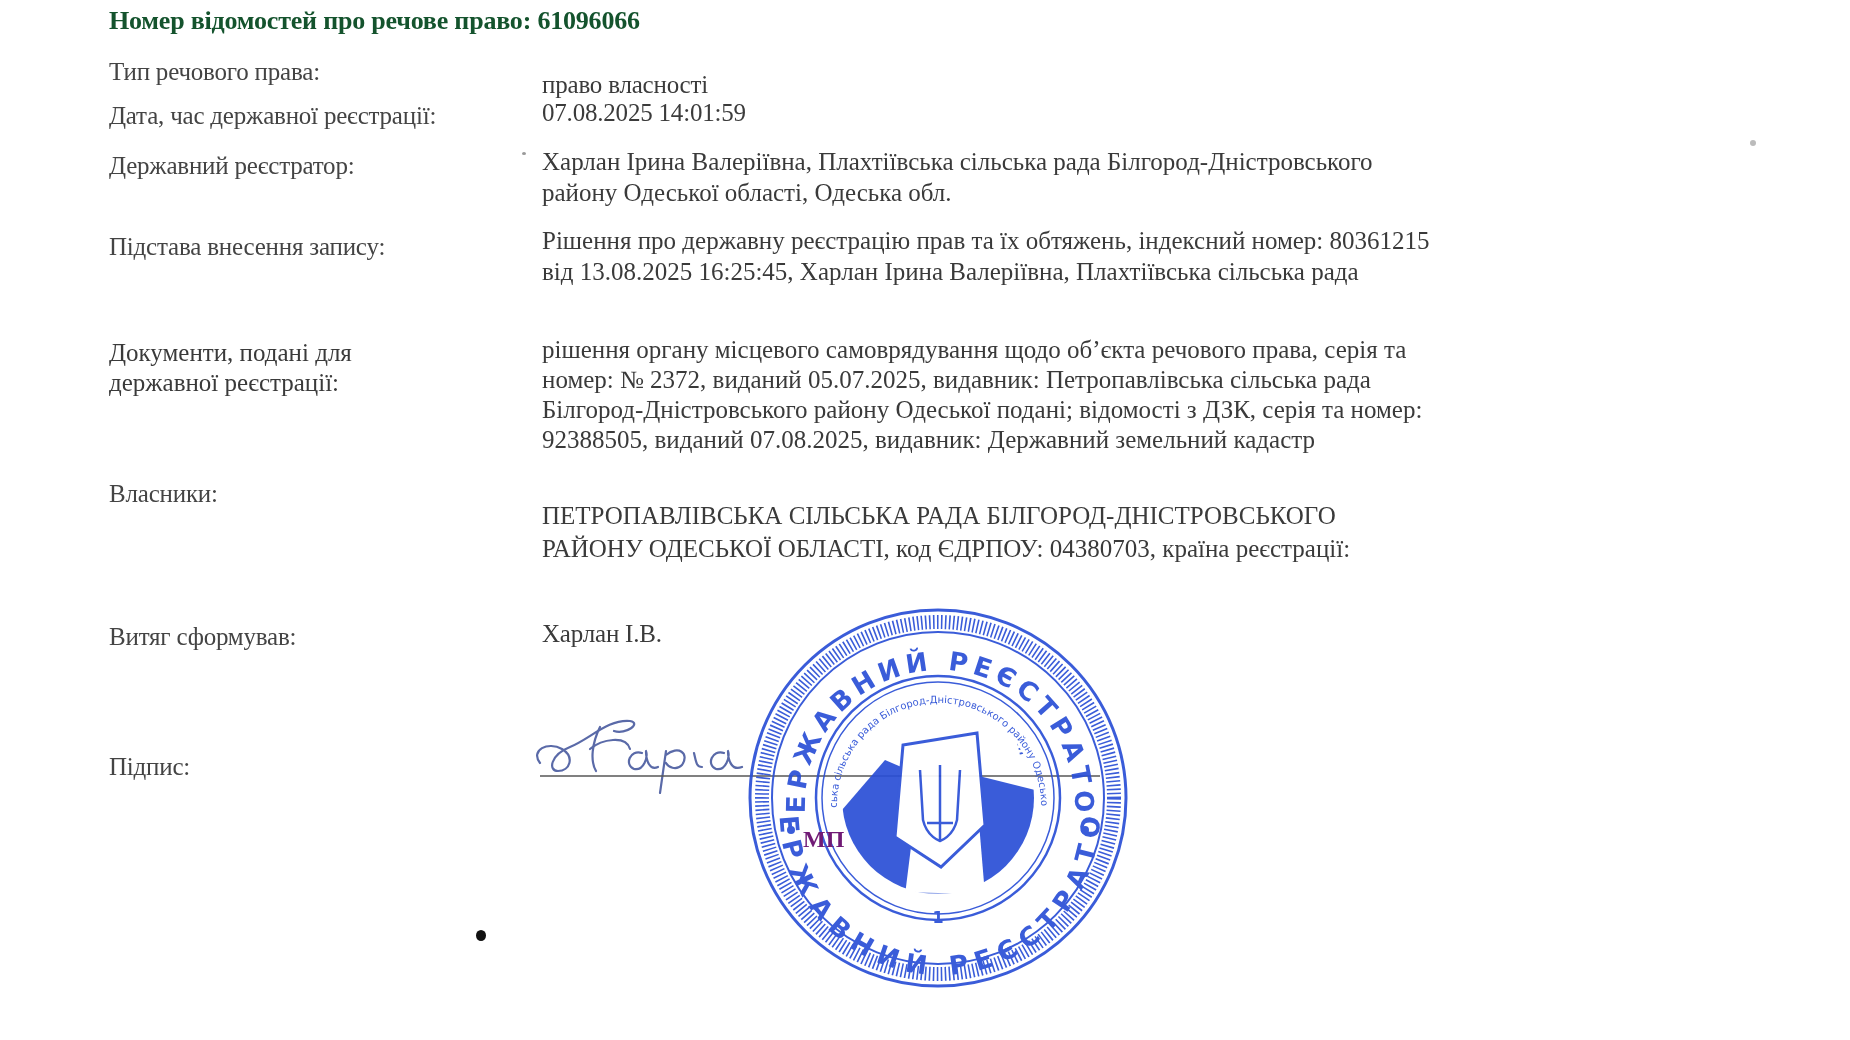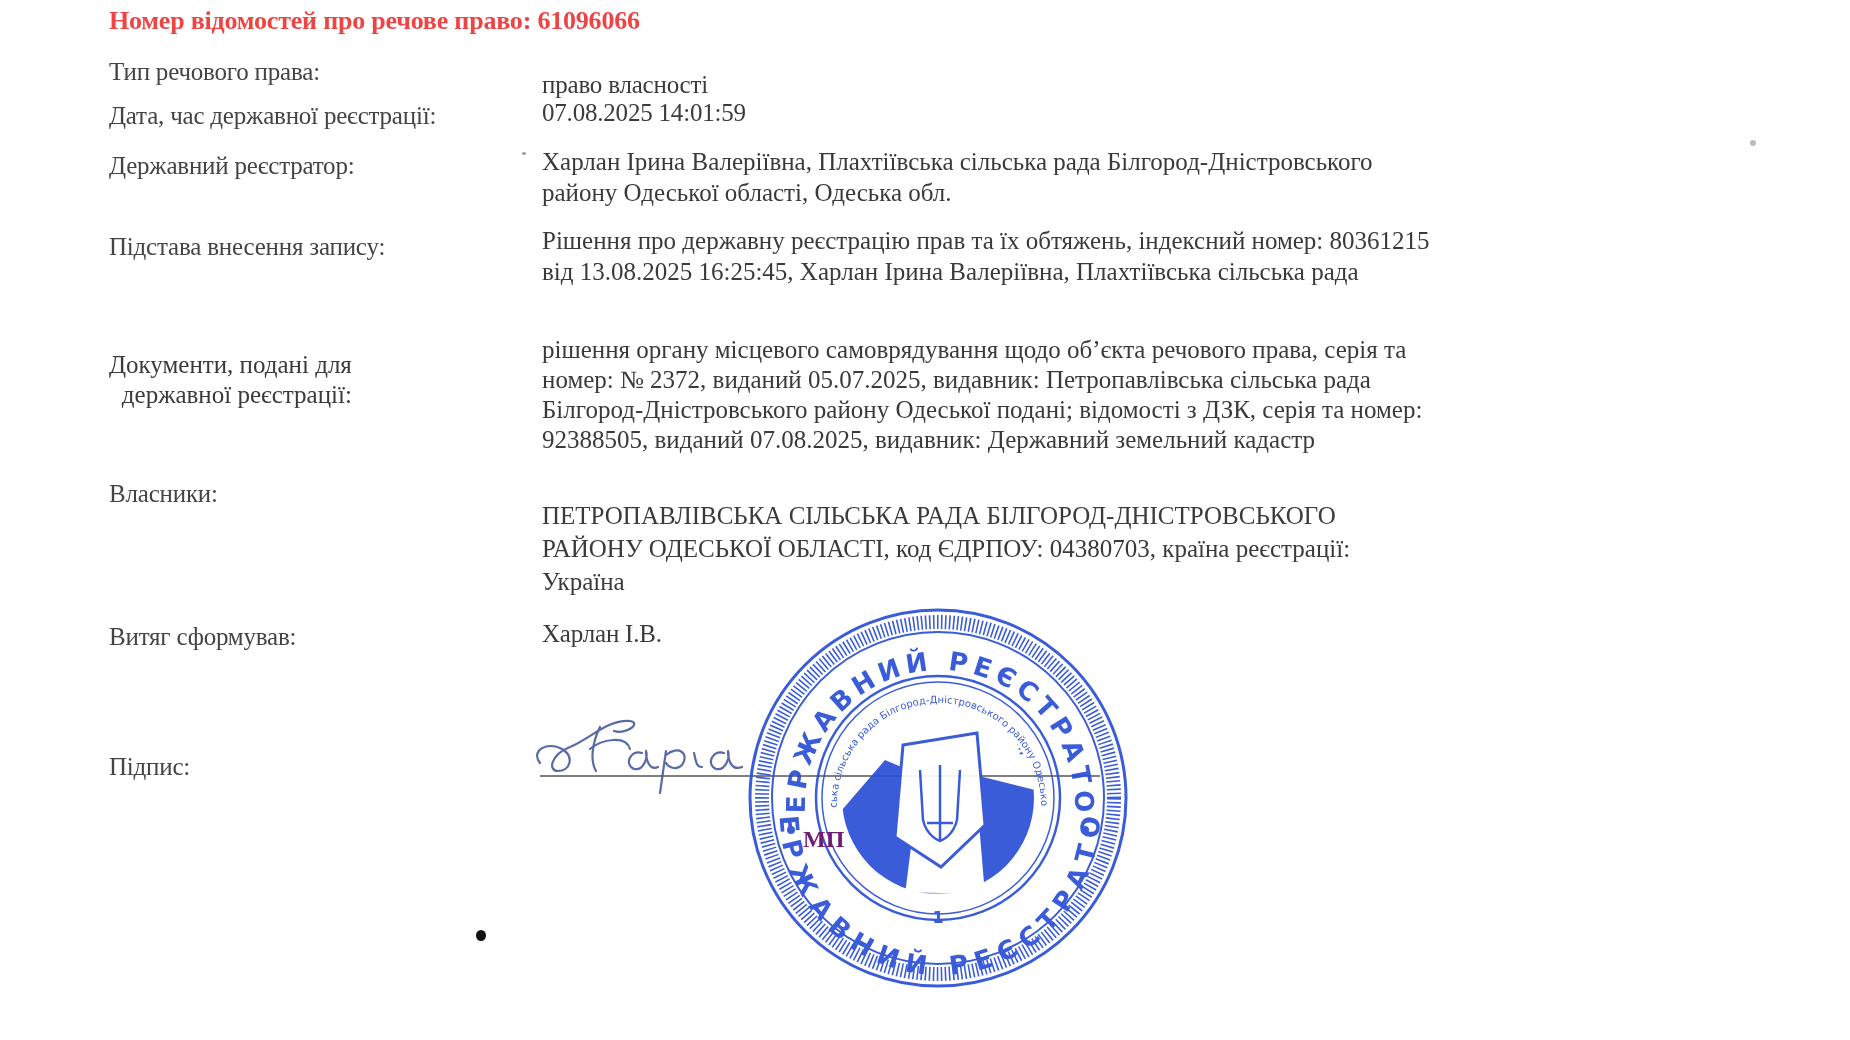--- a/index.html
+++ b/index.html
@@ -2,21 +2,21 @@
 <html><head>
 <meta charset="utf-8">
 <style>
   html, body { margin:0; padding:0; }
   body {
     width:1850px; height:1040px; position:relative; overflow:hidden;
     background:#ffffff; color:#3a3a3a;
     font-family:"Liberation Serif","DejaVu Serif",serif;
   }
   .line { position:absolute; font-size:25px; line-height:30px; white-space:nowrap; letter-spacing:-0.2px; }
-  .title { font-weight:bold; color:#ef4444; }
+  .title { font-weight:bold; color:#14532d; }
   .label { left:109px; color:#444; }
   .value { left:542px; color:#3b3b3b; }
   .block { position:absolute; font-size:25px; line-height:31px; }
   .block div { white-space:nowrap; }
   .speck { position:absolute; border-radius:50%; }
   .stamp { position:absolute; left:745px; top:605px; width:386px; height:386px; }
   .signature { position:absolute; left:530px; top:705px; width:260px; height:90px; }
   .sig-line { position:absolute; left:540px; top:775px; width:560px; height:2px; background:#555; opacity:0.75; }
   .mp { position:absolute; left:803px; top:826px; font-size:24px; font-weight:bold; color:#701a75; font-family:"Liberation Serif",serif; }
 </style>
@@ -37,36 +37,35 @@
   <div>району Одеської області, Одеська обл.</div>
 </div>
 <div class="speck" style="left:522px; top:152px; width:4px; height:3px; background:#999;"></div>
 
 <div class="line label" style="top:232px;">Підстава внесення запису:</div>
 <div class="block" style="left:542px; top:225px;">
   <div>Рішення про державну реєстрацію прав та їх обтяжень, індексний номер: 80361215</div>
   <div>від 13.08.2025 16:25:45, Харлан Ірина Валеріївна, Плахтіївська сільська рада</div>
 </div>
 
-<div class="block" style="left:109px; top:350px; line-height:30px;text-align:right;">
+<div class="block" style="left:109px; top:338px; line-height:30px;">
   <div>Документи, подані для</div>
   <div>державної реєстрації:</div>
 </div>
 <div class="block" style="left:542px; top:335px; line-height:30px;">
   <div>рішення органу місцевого самоврядування щодо об’єкта речового права, серія та</div>
   <div>номер: № 2372, виданий 05.07.2025, видавник: Петропавлівська сільська рада</div>
   <div>Білгород-Дністровського району Одеської подані; відомості з ДЗК, серія та номер:</div>
   <div>92388505, виданий 07.08.2025, видавник: Державний земельний кадастр</div>
 </div>
 
 <div class="line label" style="top:479px;">Власники:</div>
 <div class="block" style="left:542px; top:499px; line-height:33px;">
   <div>ПЕТРОПАВЛІВСЬКА СІЛЬСЬКА РАДА БІЛГОРОД-ДНІСТРОВСЬКОГО</div>
   <div>РАЙОНУ ОДЕСЬКОЇ ОБЛАСТІ, код ЄДРПОУ: 04380703, країна реєстрації:</div>
-  <div>Україна</div>
 </div>
 
 <div class="line label" style="top:622px;">Витяг сформував:</div>
 <div class="line value" style="top:619px;">Харлан І.В.</div>
 
 <div class="line label" style="top:752px;">Підпис:</div>
 
 <svg class="signature" viewBox="0 0 260 90">
   <g fill="none" stroke="#5a6aa8" stroke-width="2.2" stroke-linecap="round" stroke-linejoin="round">
     <path d="M10,58 C0,45 18,36 32,44 C45,52 40,66 28,66 C18,66 20,50 40,42 C60,34 78,14 100,16 C112,18 96,30 84,26"></path>

